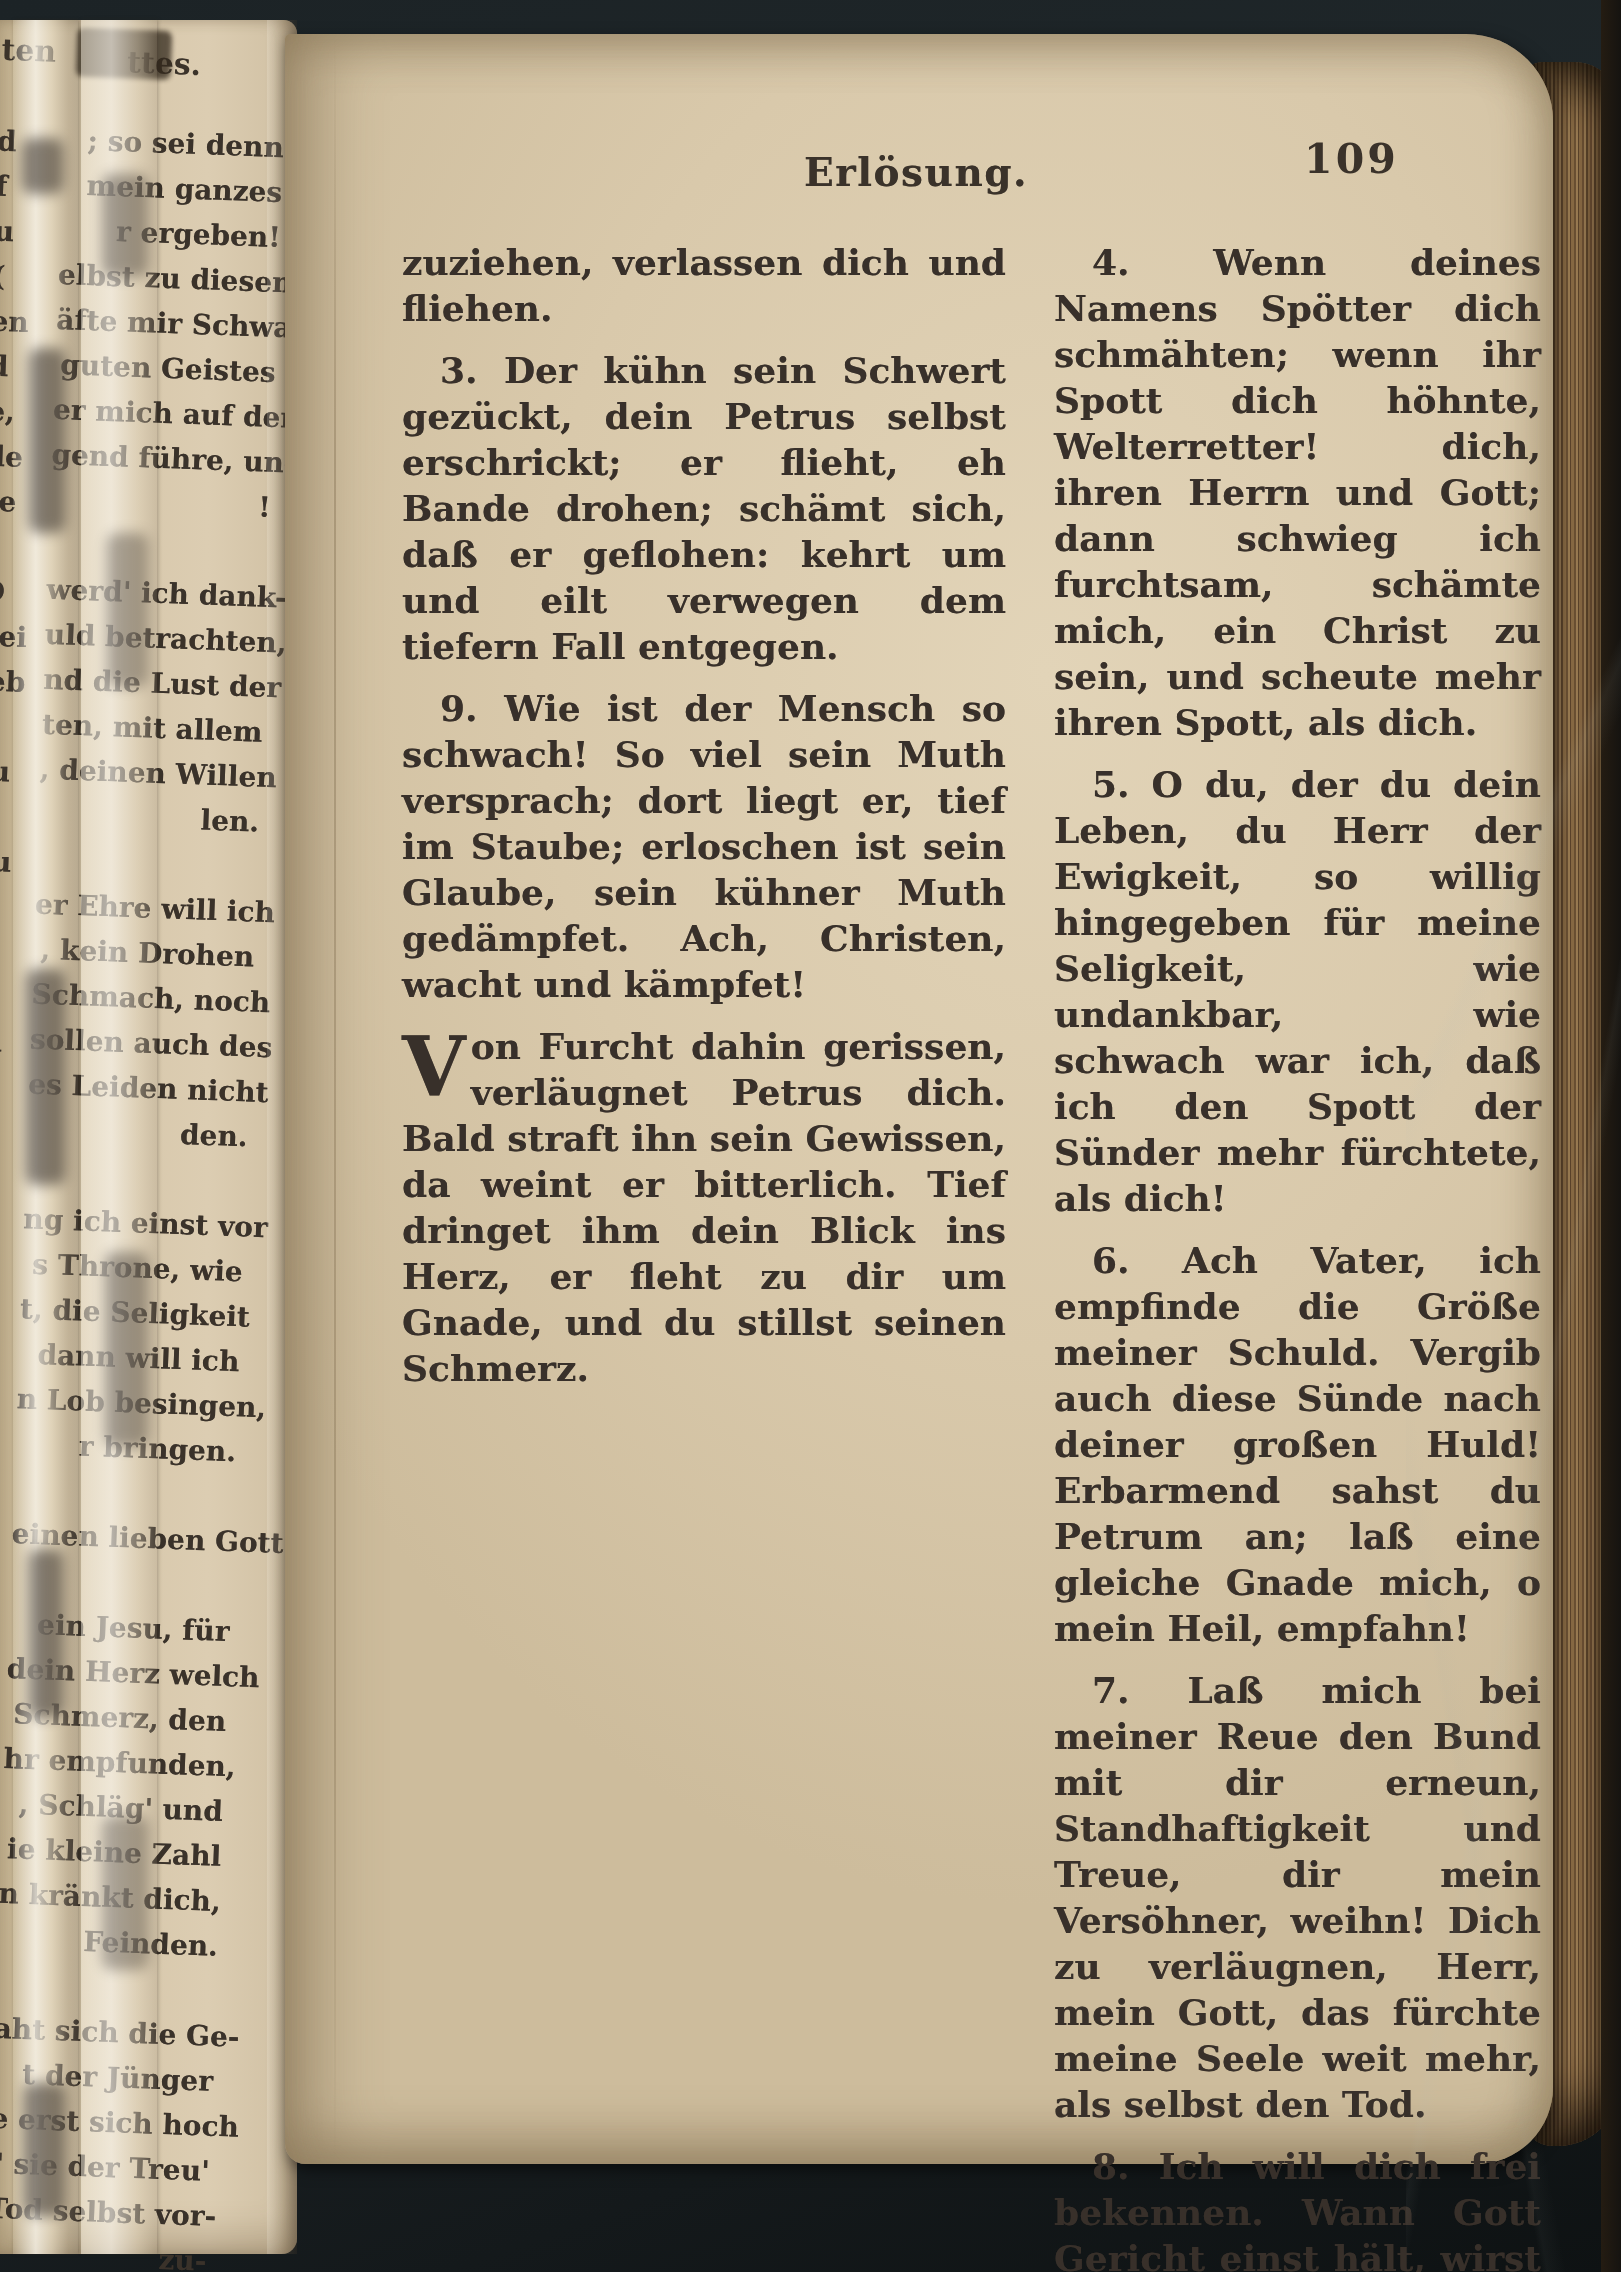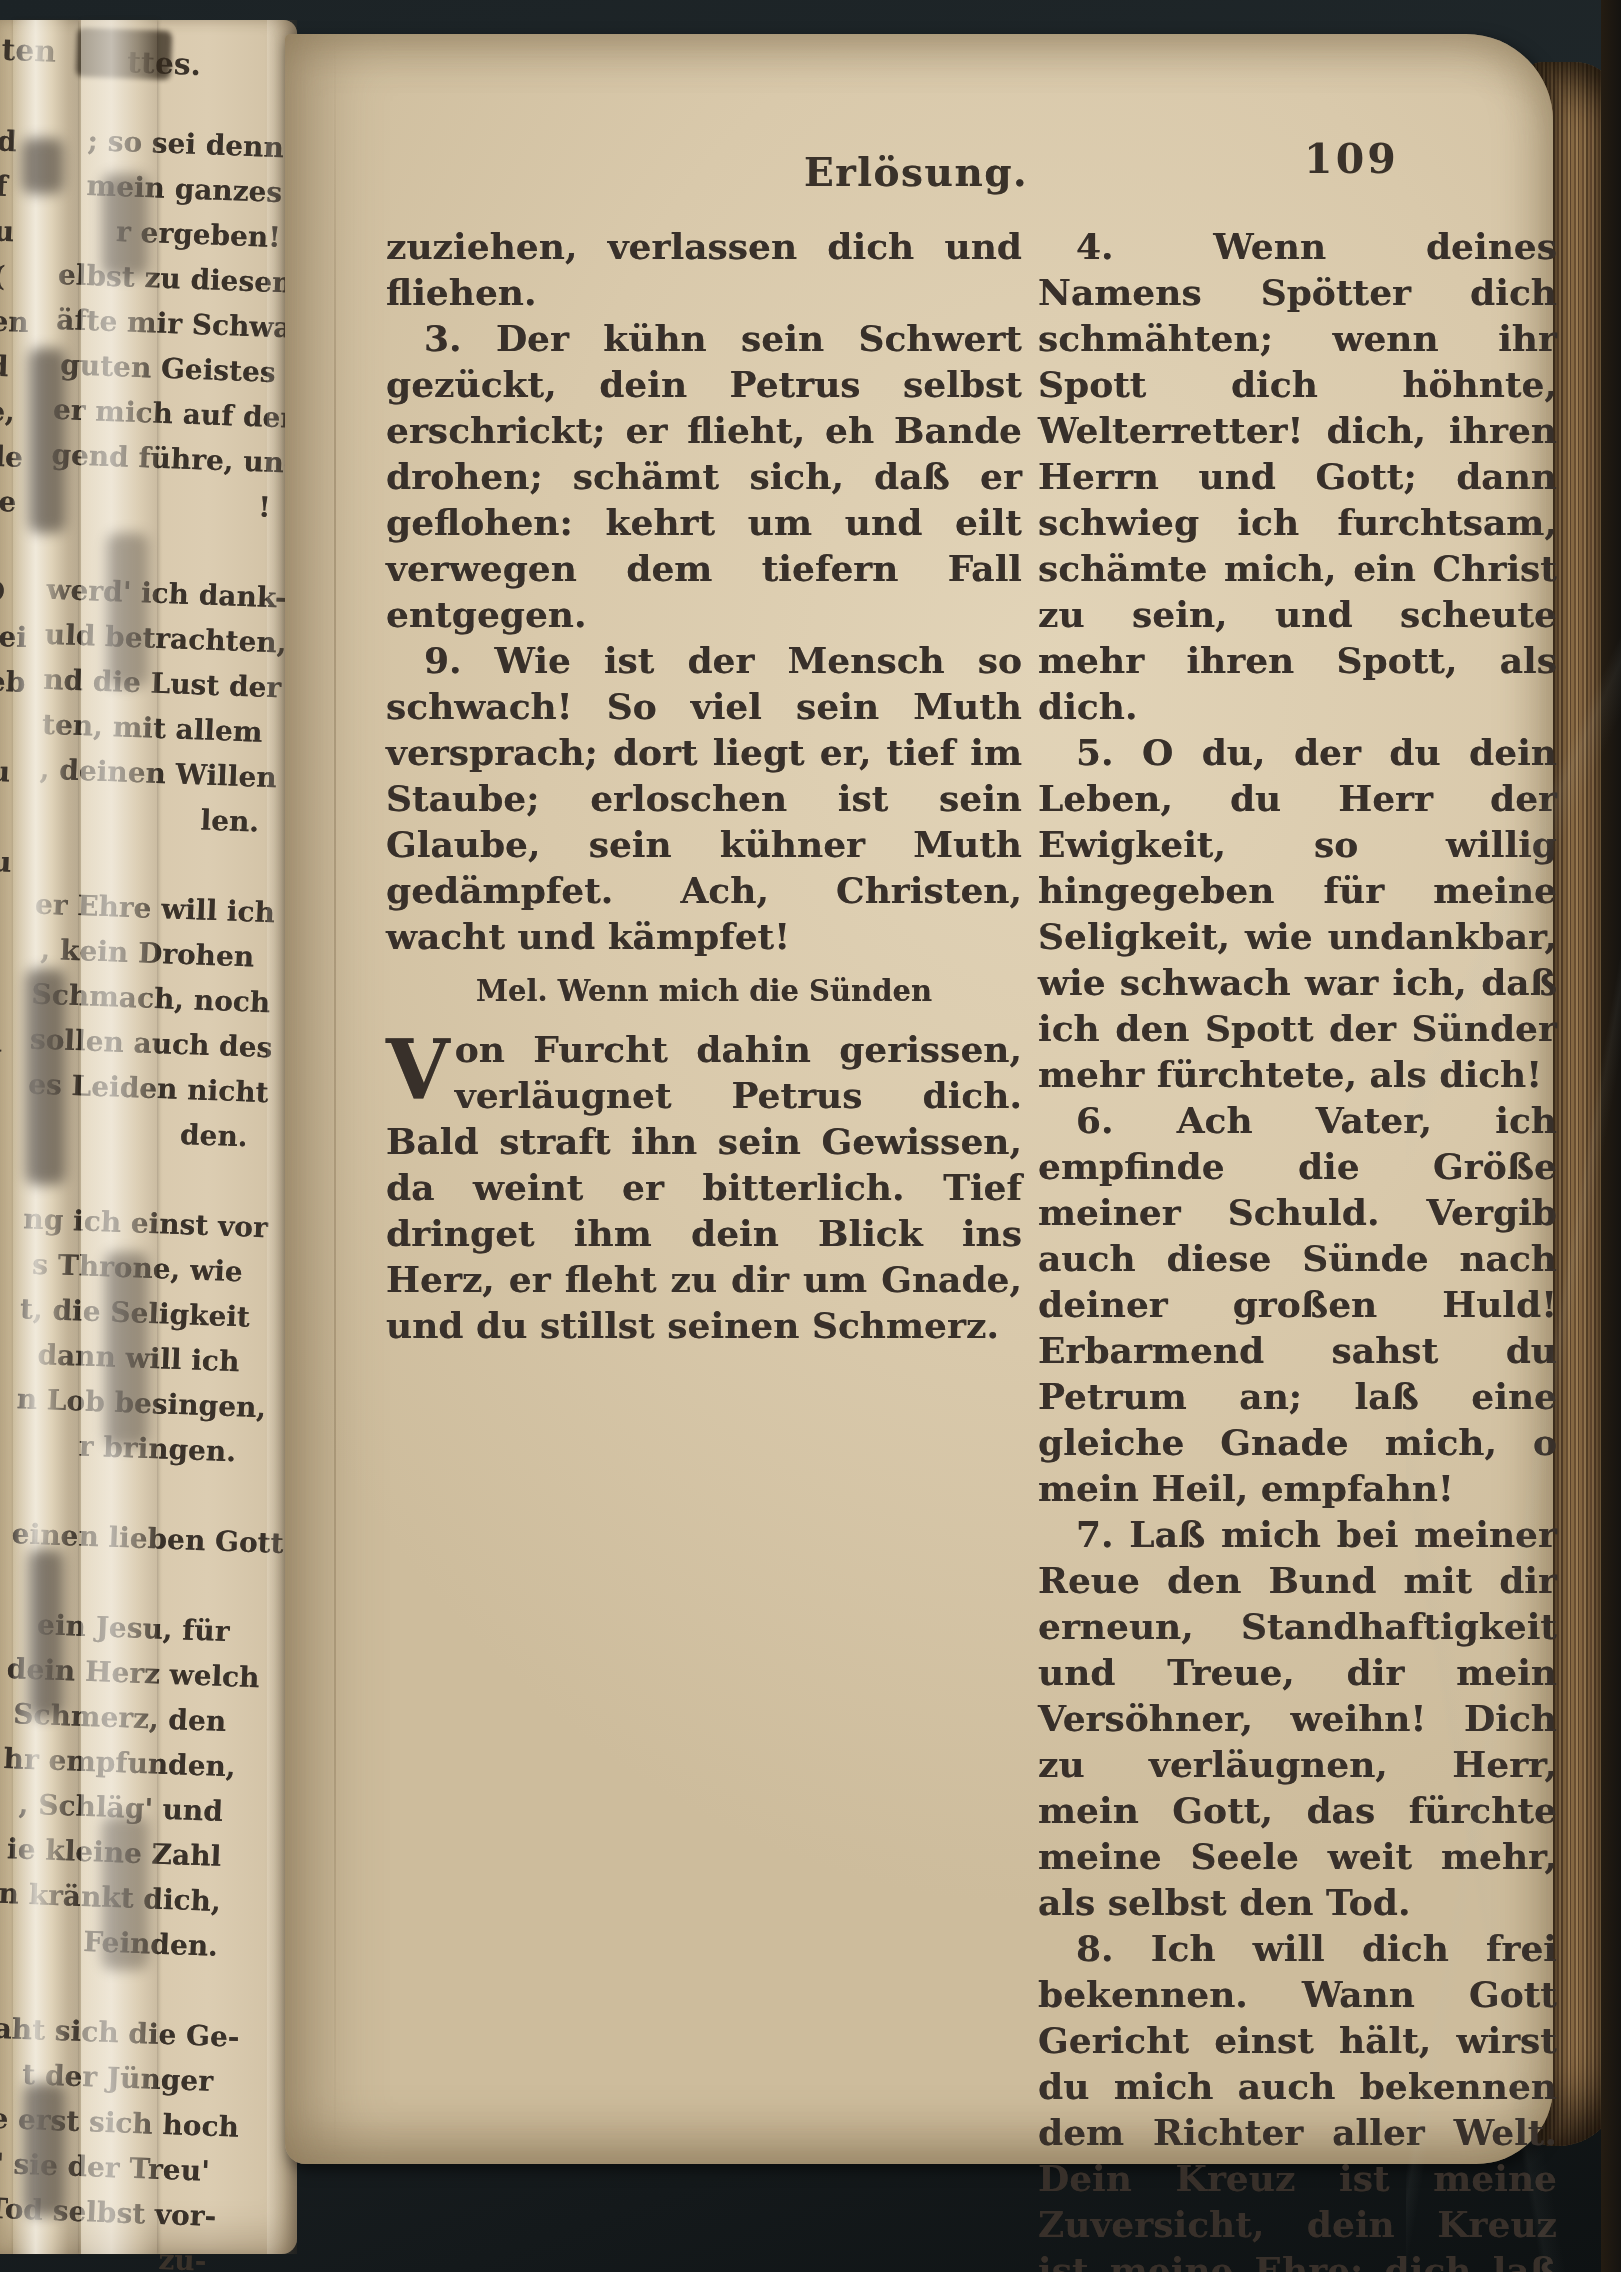--- a/index.html
+++ b/index.html
@@ -57,21 +57,21 @@
                inset 0 20.5px 36px rgba(120,98,66,.25),inset 0 -31px 46px rgba(110,88,58,.30),
                3.1px 5.1px 15.4px rgba(0,0,0,.5);}
   .fold-line{position:absolute;left:49px;top:0;width:1.5px;height:100%;background:linear-gradient(rgba(120,100,70,.0),rgba(120,100,70,.35) 20%,rgba(120,100,70,.3) 80%,rgba(120,100,70,0));}
   .running-head{position:absolute;top:98px;left:0;width:100%;height:56px;color:#3a322a;}
   .head-title{position:absolute;left:519px;top:17px;font-size:39px;font-weight:bold;letter-spacing:1.5px;text-shadow:0 0 0.5px rgba(58,50,42,.6);}
   .page-num{position:absolute;left:1019px;top:3px;font-size:41px;font-weight:bold;letter-spacing:3.1px;}
   .col{position:absolute;top:189px;color:#38302a;font-size:36px;font-weight:bold;line-height:46px;
     text-align:justify;text-shadow:0 0 0.5px rgba(56,48,40,.55);}
   .col-left{left:101px;width:636px;}
   .col-right{left:753px;width:519px;}
-  .para{margin:0;text-indent:38px;}
+  .para{margin:16px;text-indent:38px;}
   .para.cont{text-indent:0;}
   .mel{margin:13.3px 0 15.4px 0;text-indent:0;text-align:center;font-size:29px;line-height:38px;}
   .hymn-no{float:left;font-size:76px;line-height:77px;padding:17.4px 17.4px 0 0;font-weight:bold;}
   .dropcap{float:left;font-size:82px;line-height:77px;padding:5.1px 5.1px 0 0;font-weight:bold;}
   .hymn-start{text-indent:0;}
 </style>
 </head>
 <body>
 
 <div class="scene">
@@ -196,21 +196,20 @@
 
     <div class="running-head">
       <span class="head-title">Erlösung.</span>
       <span class="page-num">109</span>
     </div>
 
     <div class="col col-left" lang="de">
       <p class="para cont">zuziehen, verlassen dich und fliehen.</p>
       <p class="para">3. Der kühn sein Schwert gezückt, dein Petrus selbst erschrickt; er flieht, eh Bande drohen; schämt sich, daß er geflohen: kehrt um und eilt verwegen dem tiefern Fall entgegen.</p>
       <p class="para">9. Wie ist der Mensch so schwach! So viel sein Muth versprach; dort liegt er, tief im Staube; erloschen ist sein Glaube, sein kühner Muth gedämpfet. Ach, Christen, wacht und kämpfet!</p>
-      <p class="para mel">Mel. Wenn mich die Sünden</p>
       <p class="para hymn-start">
         <span class="dropcap">V</span>
         <span>on Furcht dahin gerissen, verläugnet Petrus dich. Bald straft ihn sein Gewissen, da weint er bitterlich. Tief dringet ihm dein Blick ins Herz, er fleht zu dir um Gnade, und du stillst seinen Schmerz.</span>
       </p>
     </div>
 
     <div class="col col-right" lang="de">
       <p class="para cont" style="text-indent:38px;">4. Wenn deines Namens Spötter dich schmähten; wenn ihr Spott dich höhnte, Welterretter! dich, ihren Herrn und Gott; dann schwieg ich furchtsam, schämte mich, ein Christ zu sein, und scheute mehr ihren Spott, als dich.</p>
       <p class="para">5. O du, der du dein Leben, du Herr der Ewigkeit, so willig hingegeben für meine Seligkeit, wie undankbar, wie schwach war ich, daß ich den Spott der Sünder mehr fürchtete, als dich!</p>
       <p class="para">6. Ach Vater, ich empfinde die Größe meiner Schuld. Vergib auch diese Sünde nach deiner großen Huld! Erbarmend sahst du Petrum an; laß eine gleiche Gnade mich, o mein Heil, empfahn!</p>

